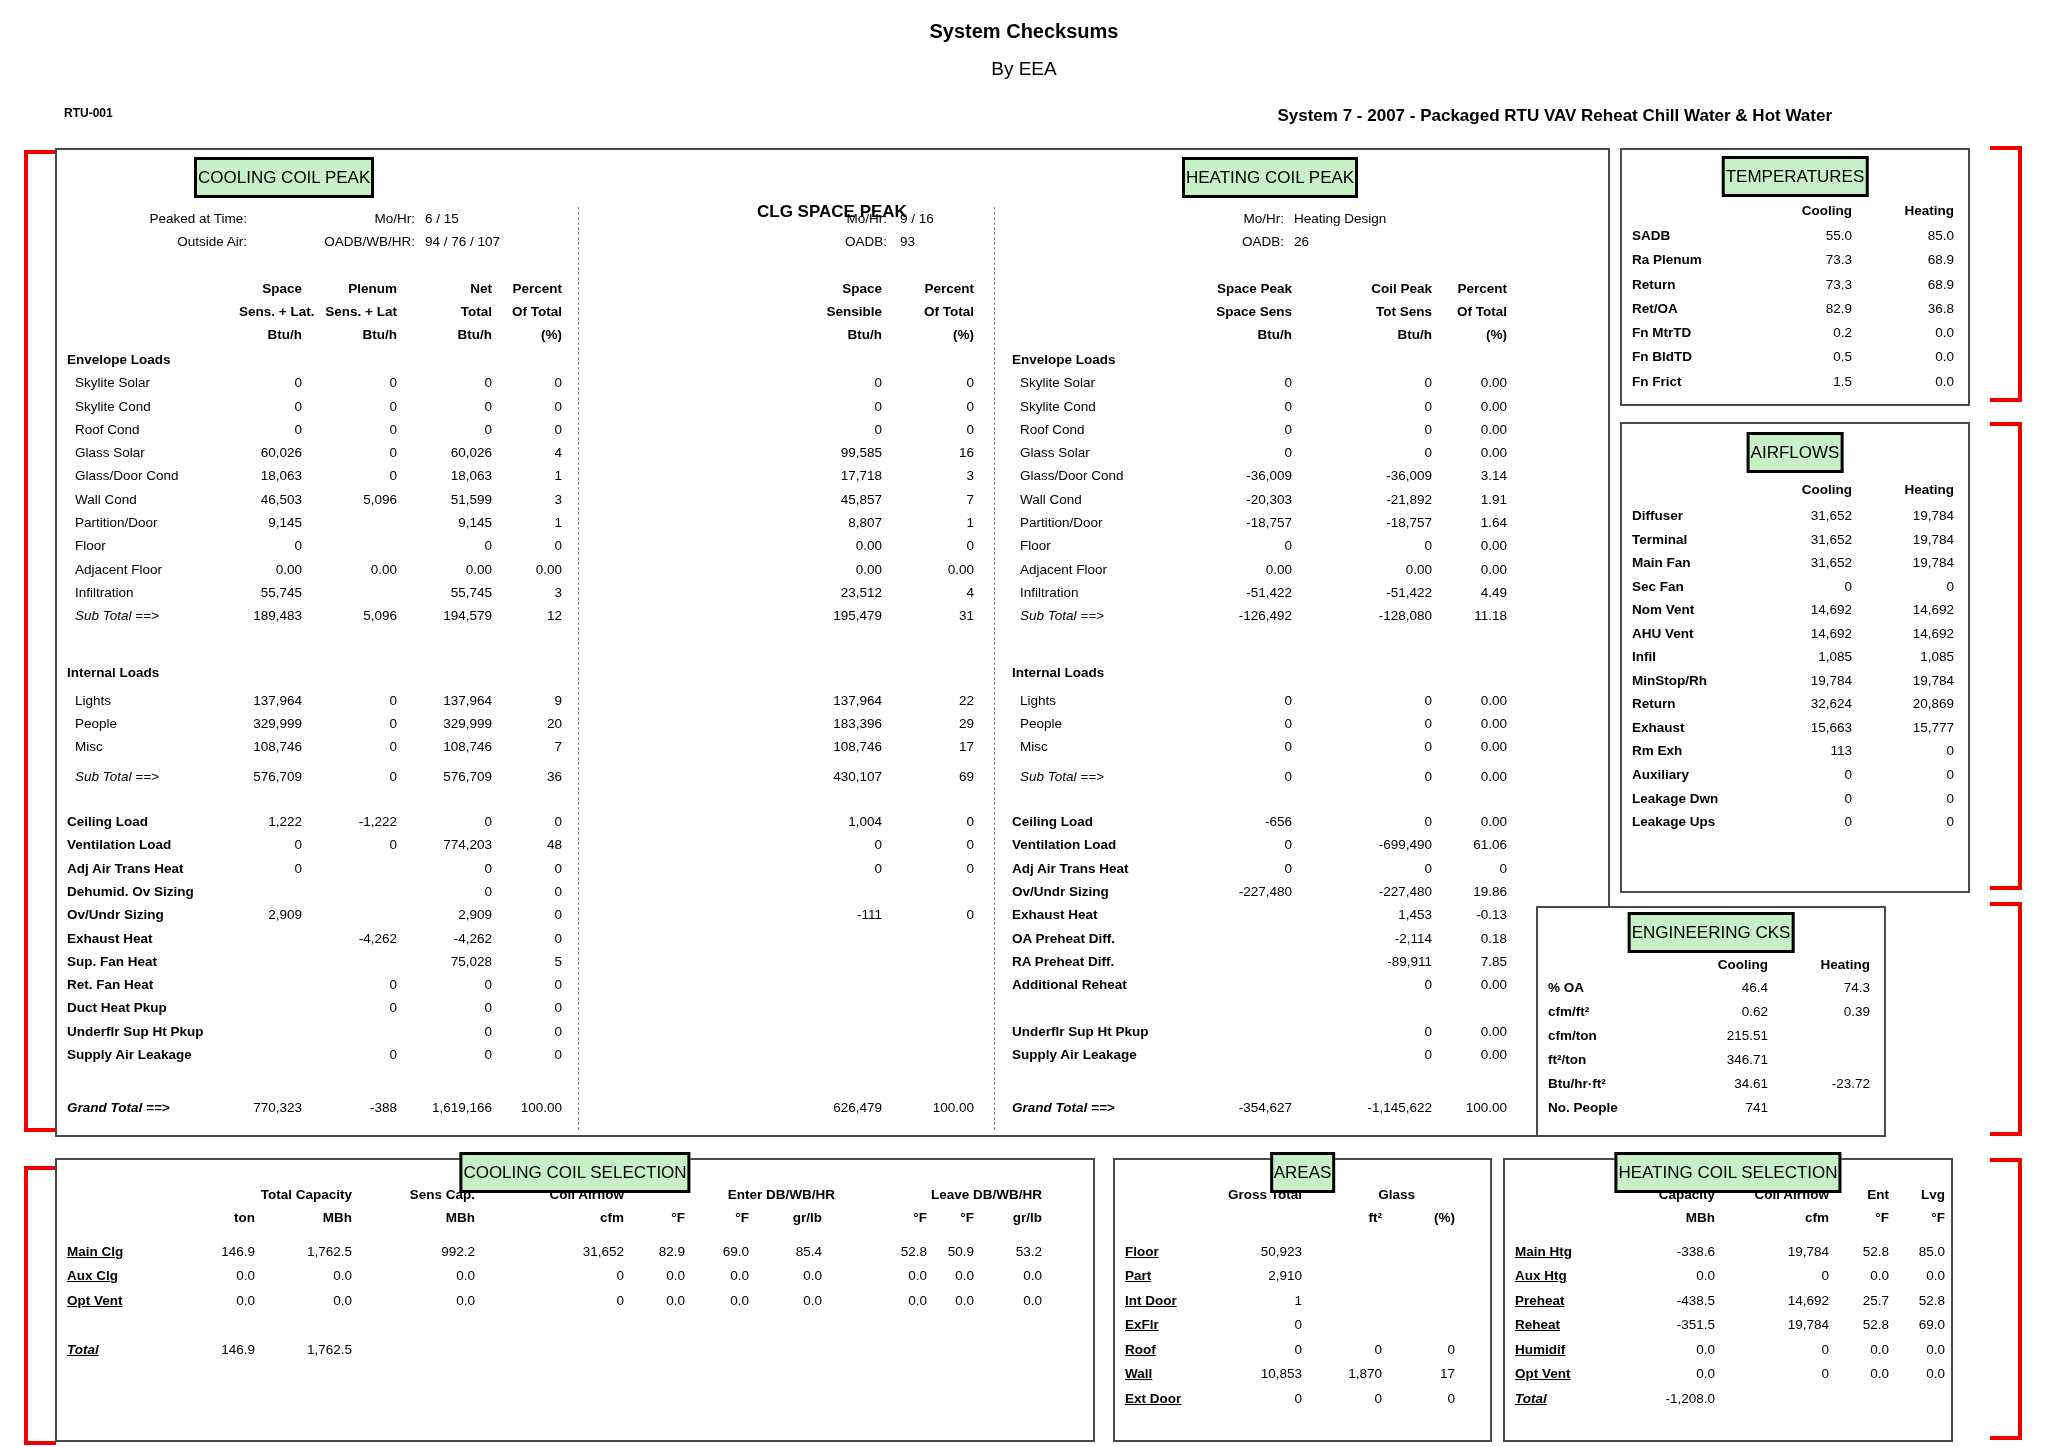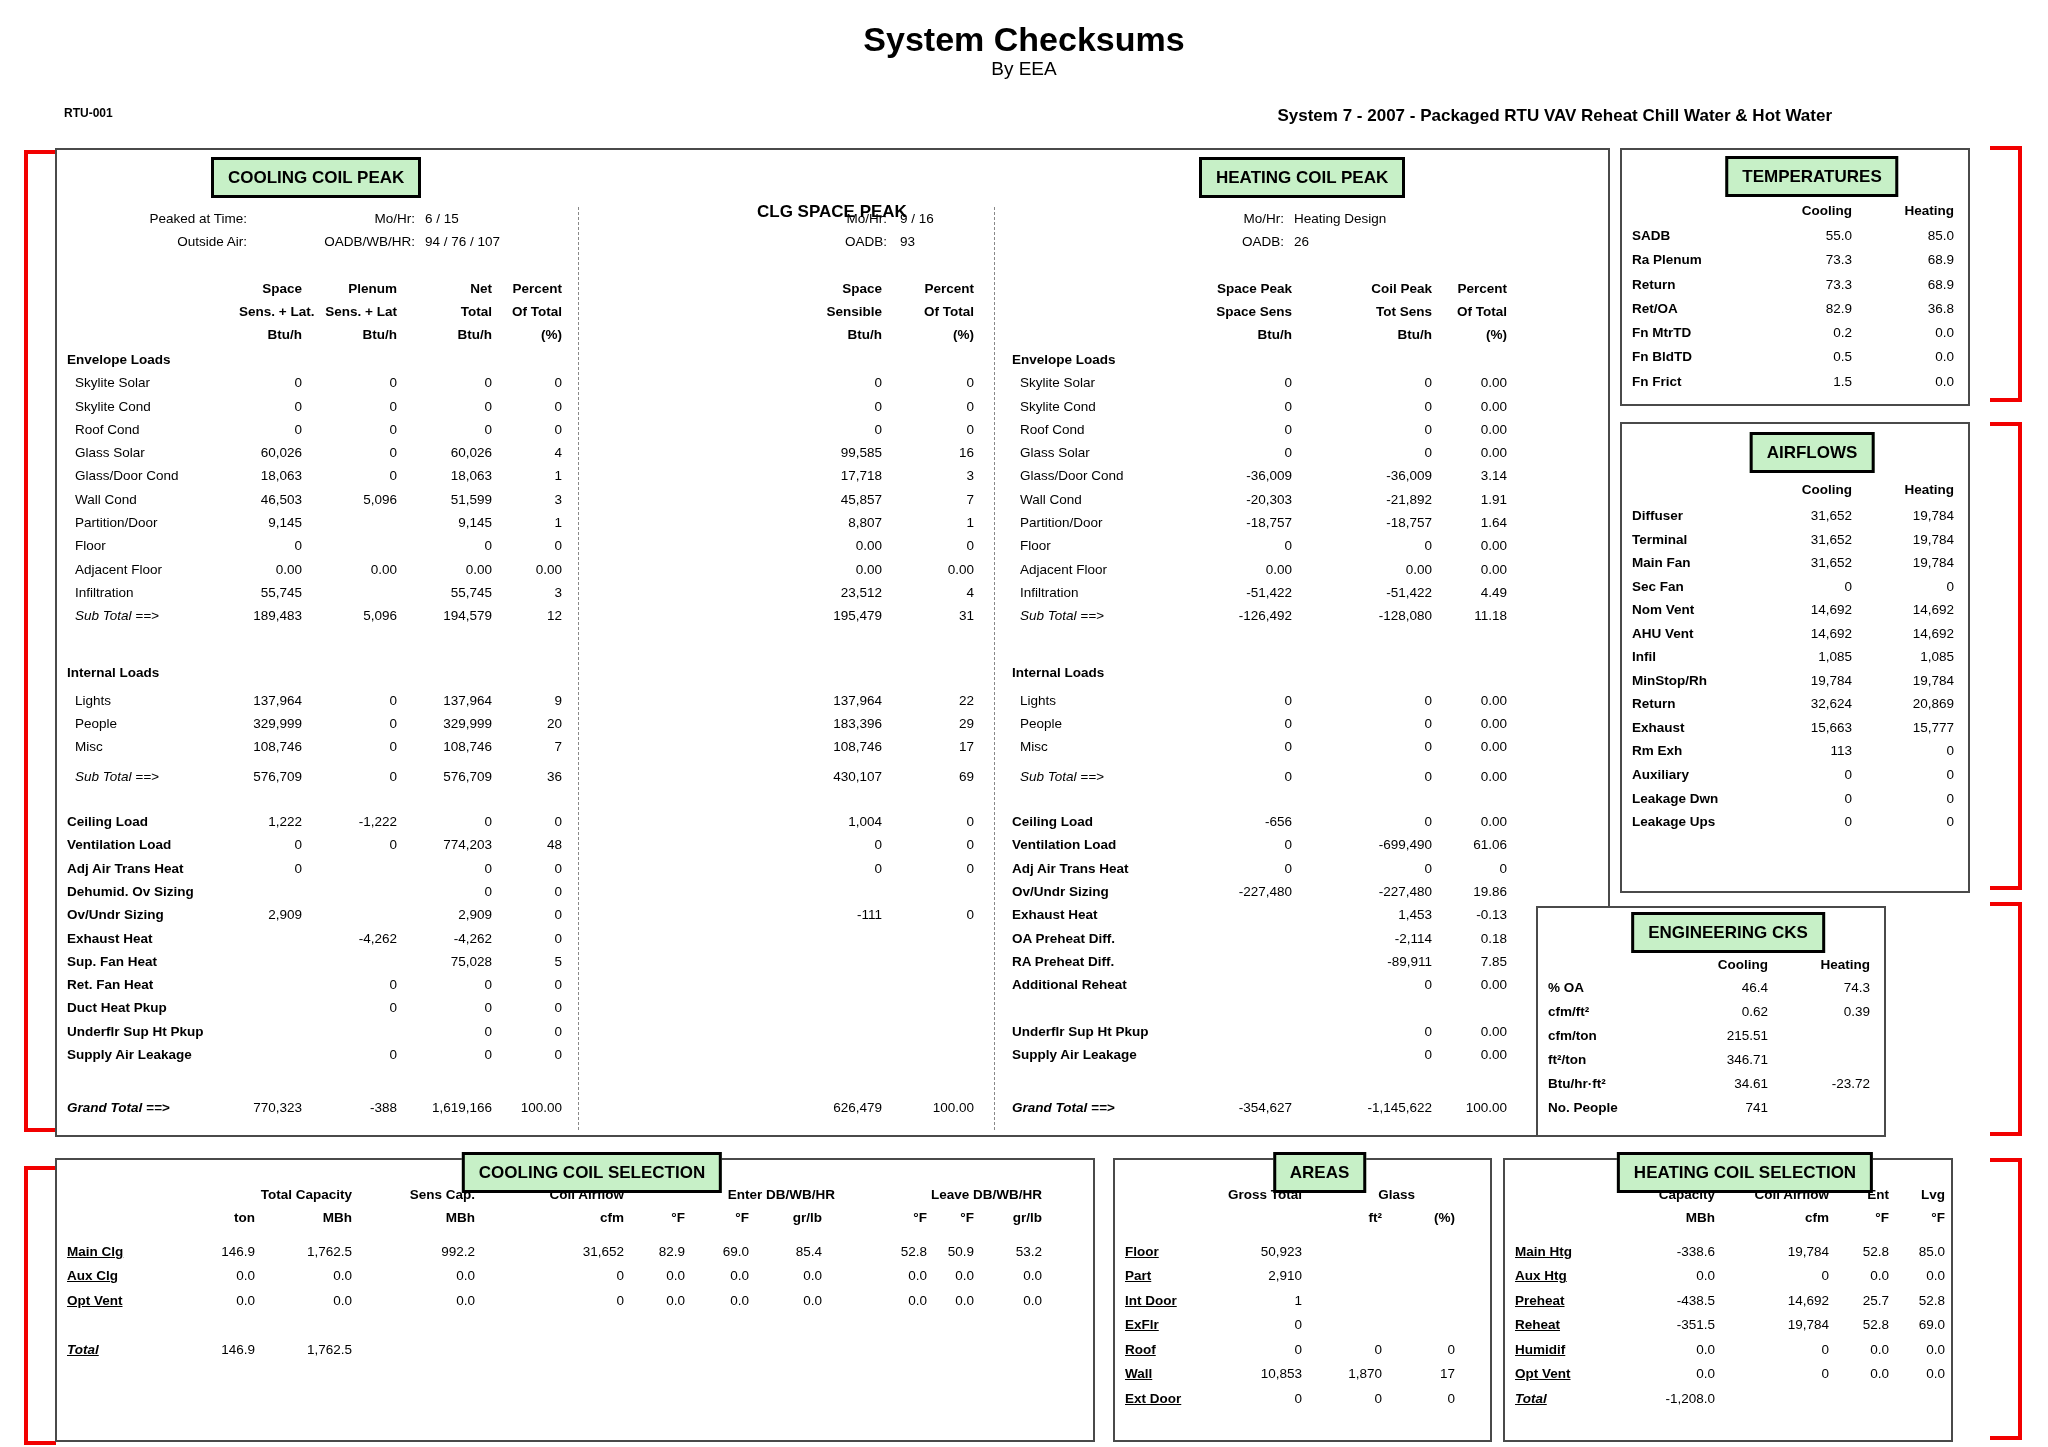--- a/index.html
+++ b/index.html
@@ -3,37 +3,37 @@
 <meta charset="utf-8">
 <style>
   :root{ --green:#c7f0c7; --red:#f20000; --border:#4a4a4a; }
   *{ box-sizing:border-box; }
   html,body{ margin:0; padding:0; }
   body{
     width:2048px; height:1447px; position:relative; background:#fff; color:#000;
     font-family:"Liberation Sans","DejaVu Sans",sans-serif; overflow:hidden;
   }
   
-  .title{ position:absolute; left:0; right:0; top:20px; text-align:center; font-size:34px; font-weight:bold; }
+  .title{ position:absolute; left:0; right:0; top:20px; text-align:center; font-size:20px; font-weight:bold; }
   .subtitle{ position:absolute; left:0; right:0; top:58px; text-align:center; font-size:19px; }
   .unit{ position:absolute; left:64px; top:106px; font-size:12px; font-weight:bold; }
   .system{ position:absolute; left:900px; width:932px; top:106px; text-align:right; font-size:17px; font-weight:bold; white-space:nowrap; }
   
   .box{ position:absolute; background:#fff; border:2px solid var(--border); }
   .mainbox{ left:55px; top:148px; width:1555px; height:989px; }
   .tempsbox{ left:1620px; top:148px; width:350px; height:258px; }
   .airbox{ left:1620px; top:422px; width:350px; height:471px; }
   .engbox{ left:1536px; top:906px; width:350px; height:231px; }
   .coolselbox{ left:55px; top:1158px; width:1040px; height:284px; }
   .areasbox{ left:1113px; top:1158px; width:379px; height:284px; }
   .heatselbox{ left:1503px; top:1158px; width:450px; height:284px; }
   
   .ghead{
     position:absolute; background:var(--green); border:3px solid #000;
-    font-size:17px; font-weight:bold; line-height:1; padding:9px 14px; white-space:nowrap;margin-left:17px;
+    font-size:17px; font-weight:normal; line-height:1; padding:9px 1px; white-space:nowrap;
   }
   .ghead.centered{ left:50%; transform:translateX(-50%); }
   .plainhead{ position:absolute; font-size:17px; font-weight:bold; white-space:nowrap; }
   
   .vdash{ position:absolute; width:0; border-left:1px dashed #888; }
   
   .rbrack{ position:absolute; width:32px; border:4px solid var(--red); background:transparent; }
   .rbrack.left{ border-right:none; }
   .rbrack.right{ border-left:none; }
   

